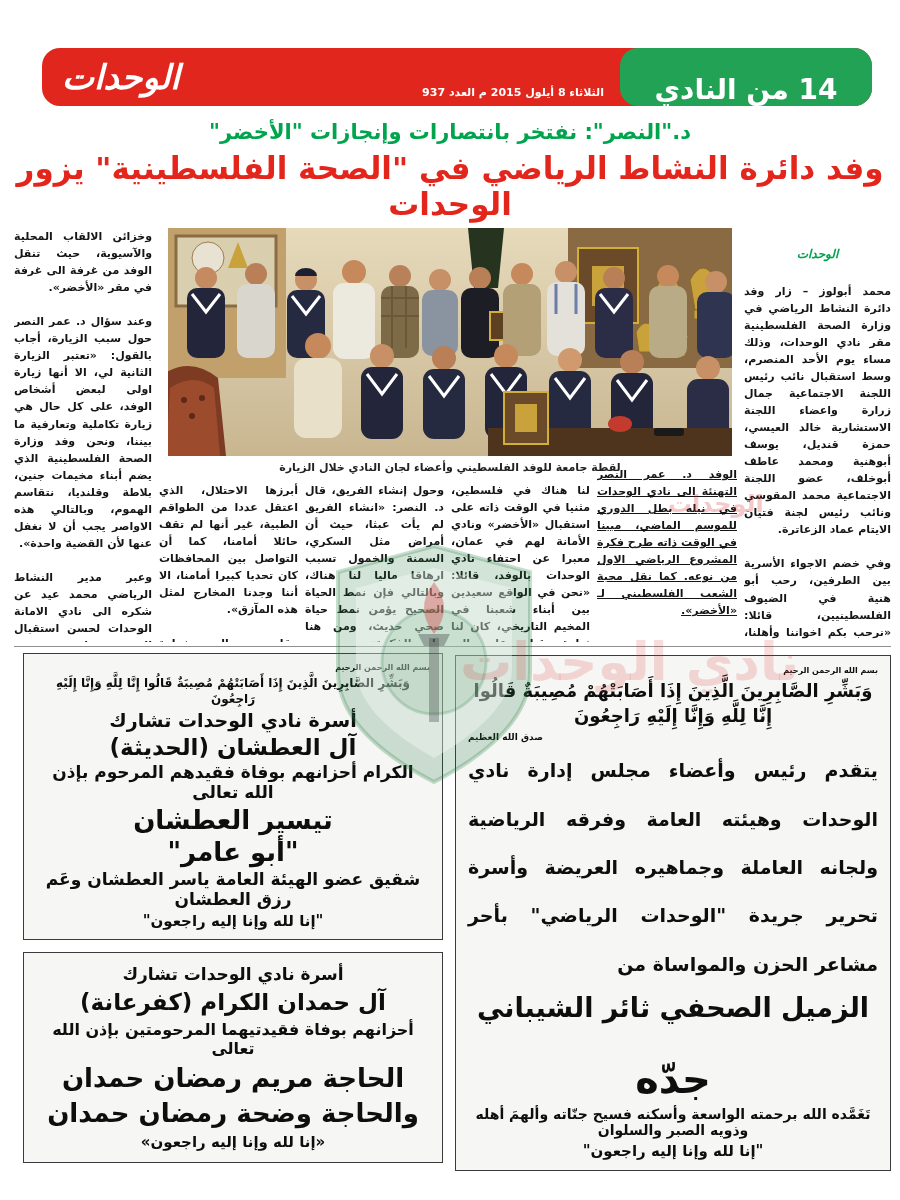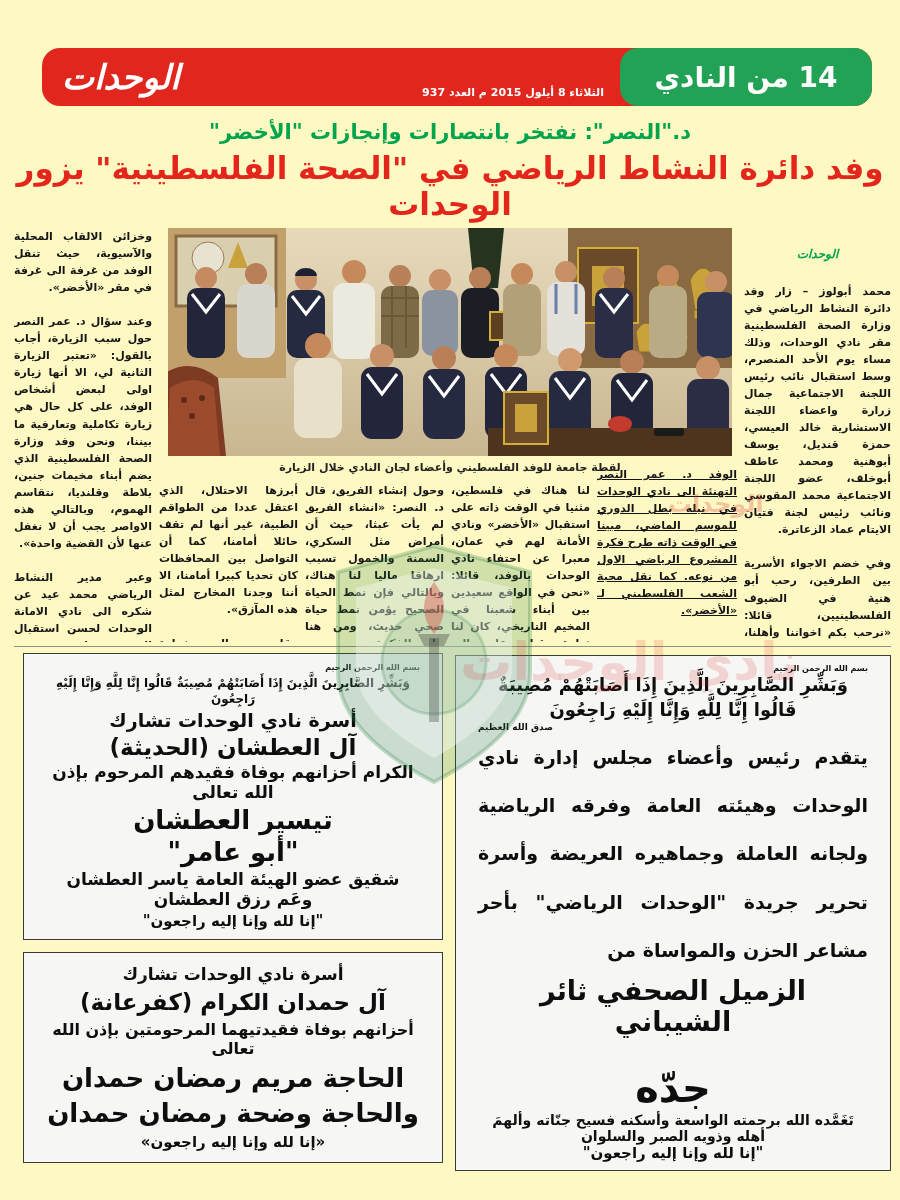--- a/index.html
+++ b/index.html
@@ -1,43 +1,43 @@
 <!DOCTYPE html>
 <html lang="ar" dir="rtl"><head>
 <meta charset="utf-8">
 <style>
   html,body{margin:0;padding:0;background:#e9e9e9;}
-  .page{position:relative;width:900px;height:1200px;background:#fef9c3;margin:0 auto;overflow:hidden;
+  .page{position:relative;width:900px;height:1200px;background:#ffffff;margin:0 auto;overflow:hidden;
         font-family:"DejaVu Sans", sans-serif;direction:rtl;}
   
   .header-bar{position:absolute;left:42px;top:48px;width:830px;height:58px;background:var(--red);
               border-radius:18px;}
   .brand{position:absolute;left:20px;top:0;height:58px;display:flex;align-items:center;
          color:#fff;font-size:34px;font-weight:800;font-style:italic;letter-spacing:-1px;}
   .date-line{position:absolute;right:268px;bottom:7px;color:#fff;font-size:11px;font-weight:700;}
   .section-tab{position:absolute;right:0;top:0;width:252px;height:58px;background:var(--green);
-               border-radius:18px;display:flex;align-items:center;justify-content:center;}
+               border-radius:18px;display:flex;align-items:flex-end;justify-content:center;}
   .section-title{color:#fff;font-size:28px;font-weight:800;}
   
   .kicker{position:absolute;left:0;top:120px;width:100%;text-align:center;color:#00a44d;
           font-size:21px;font-weight:800;}
   .headline{position:absolute;left:0;top:150px;width:100%;text-align:center;color:#e3251c;
             font-size:31px;font-weight:800;}
   
   .col{position:absolute;font-size:11px;font-weight:700;color:#151515;line-height:1.55;
        text-align:justify;white-space:pre-line;overflow:hidden;}
   .lead-label{color:#00a44d;font-style:italic;font-size:12px;font-weight:800;text-align:center;margin-bottom:2px;}
   .photo{position:absolute;left:168px;top:228px;width:564px;height:228px;overflow:hidden;background:#d8c9a8;}
   .caption{position:absolute;left:168px;top:461px;width:564px;text-align:center;
            font-size:11px;font-weight:800;color:#222;}
   .divider{position:absolute;left:14px;top:646px;width:877px;height:1px;background:#909090;}
   
   .obox{position:absolute;background:#f6f6f4;border:1.5px solid #3a3a3a;box-sizing:border-box;
         display:flex;flex-direction:column;justify-content:space-around;align-items:center;
-        text-align:center;color:#0e0e0e;padding:8px 22px;}
+        text-align:center;color:#0e0e0e;padding:8px 12px;}
   .obox-right{left:455px;top:655px;width:436px;height:516px;}
   .obox-l1{left:23px;top:653px;width:420px;height:287px;}
   .obox-l2{left:23px;top:952px;width:420px;height:211px;}
   .bismillah{font-size:8px;font-weight:700;align-self:flex-start;}
   .verse{font-size:18px;font-weight:800;line-height:1.35;}
   .verse.small{font-size:12px;}
   .sadaqa{font-size:9px;font-weight:700;align-self:flex-end;}
   .ob-body{font-size:19px;font-weight:800;line-height:2.55;text-align:justify;width:100%;}
   .ob-name{font-size:27px;font-weight:800;letter-spacing:1px;}
   .ob-line{font-size:17px;font-weight:800;}

